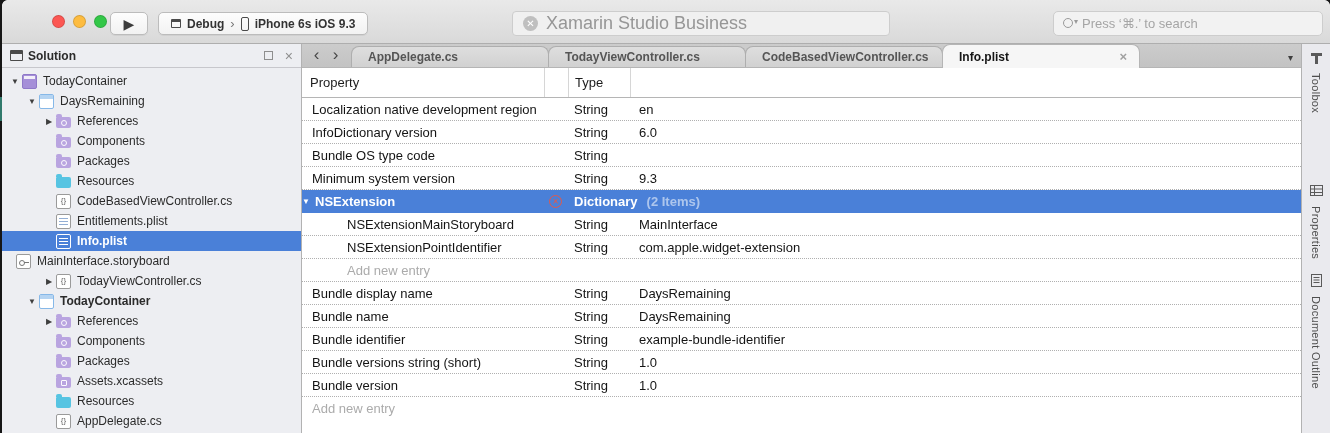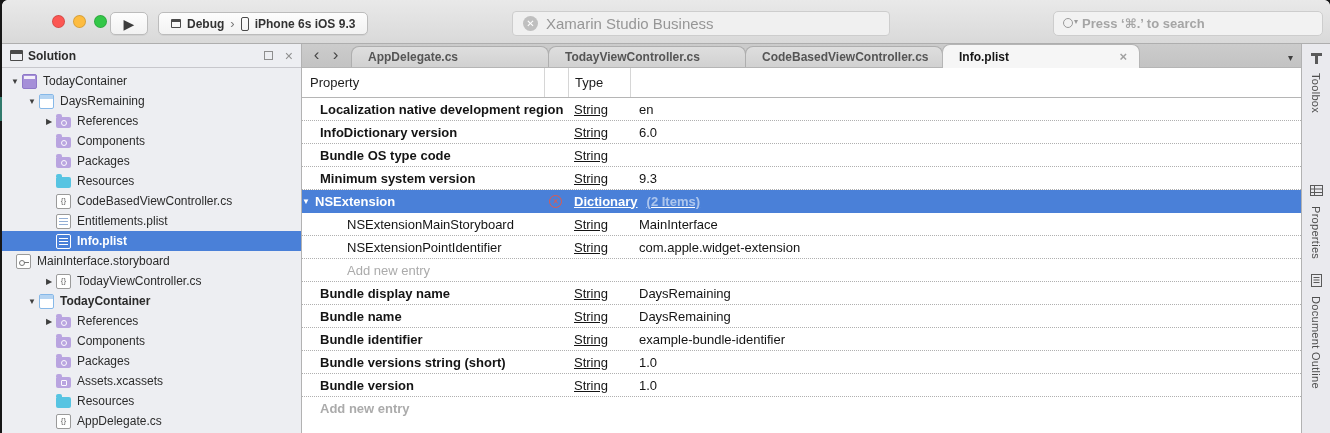--- a/index.html
+++ b/index.html
@@ -14,26 +14,26 @@
   .tbtn { position:absolute; top:12px; height:23px; background:linear-gradient(#fdfdfd,#f2f2f2); border:1px solid #bcbcbc; border-radius:5px; display:flex; align-items:center; box-shadow:0 1px 0 rgba(0,0,0,.05); }
   .run { left:108px; width:38px; justify-content:center; }
   .run::before { content:'▶'; font-size:14px; color:#3c3c3c; }
   .devsel { left:156px; padding:0 12px; gap:6px; font-size:12px; font-weight:bold; color:#333; white-space:nowrap; }
   .brk-icon { width:10px; height:9px; border:1.5px solid #4a4a4a; border-top-width:3px; border-radius:1px; }
   .sep-chev { color:#777; font-weight:normal; font-size:13px; }
   .phone-icon { width:8px; height:14px; border:1.3px solid #4a4a4a; border-radius:2px; }
   .statuspill { position:absolute; left:510px; top:11px; width:378px; height:25px; background:#f0f0f0; border:1px solid #cdcdcd; border-radius:4px; display:flex; align-items:center; padding:0 10px; gap:8px; }
   .xam-icon { width:15px; height:15px; border-radius:50%; background:#bfbfbf; color:#fff; font-size:10px; font-weight:bold; display:flex; align-items:center; justify-content:center; }
   .xam-icon::before { content:'✕'; }
-  .statustext { font-size:15px; color:#969696; }
+  .statustext { font-size:18px; color:#969696; }
   .searchbox { position:absolute; left:1051px; top:11px; width:270px; height:25px; background:#f2f2f2; border:1px solid #cdcdcd; border-radius:5px; display:flex; align-items:center; padding:0 8px; gap:5px; }
   .mag { position:relative; width:15px; height:15px; flex:none; }
   .mag::before { content:''; position:absolute; left:1px; top:2px; width:8px; height:8px; border:1.5px solid #9a9a9a; border-radius:50%; }
   .mag::after { content:'▾'; position:absolute; right:-1px; top:1px; font-size:8px; color:#9a9a9a; }
-  .searchbox input { border:none; background:transparent; outline:none; width:100%; font-size:13px; color:#444; font-family:inherit;font-weight:bold; }
+  .searchbox input { border:none; background:transparent; outline:none; width:100%; font-size:13px; color:#444; font-family:inherit; }
   .searchbox input::placeholder { color:#a5a5a5; }
 
   
   .content { flex:1; display:flex; min-height:0; }
 
   
   .sidebar { width:300px; flex:none; background:#edeef2; border-right:1px solid #b2b2b2; display:flex; flex-direction:column; }
   .pad-header { height:24px; flex:none; display:flex; align-items:center; padding:0 8px; border-bottom:1px solid #c7c7cc; }
   .sol-icon { width:13px; height:11px; border:1.5px solid #4a4a4a; border-top-width:4px; border-radius:1px; margin-right:5px; }
   .pad-title { font-size:12px; font-weight:bold; color:#2b2b2b; flex:1; }
@@ -89,33 +89,33 @@
   .phead > div { display:flex; align-items:center; }
   .c-prop  { width:242px; flex:none; padding-left:8px; }
   .c-gut   { width:25px;  flex:none; }
   .phead .c-gut { border-left:1px solid #d6d6d6; border-right:1px solid #d6d6d6; }
   .c-type  { width:62px;  flex:none; padding-left:5px; }
   .phead .c-type { border-right:1px solid #d6d6d6; padding-left:6px; }
   .c-val   { flex:1; padding-left:8px; min-width:0; }
   .prow { height:23px; flex:none; display:flex; align-items:center; border-bottom:1px dotted #b0b0b0; color:#141414; white-space:nowrap; }
   .prow:last-child { border-bottom:none; }
   .prow .c-prop { display:flex; align-items:center; }
-  .prow .c-prop.lv0 { padding-left:18px;font-weight:bold; }
+  .prow .c-prop.lv0 { padding-left:10px; }
   .prow .c-prop.lv1 { padding-left:45px; }
   .prow .c-prop.witharrow { padding-left:0; }
   .parrow { width:13px; font-size:8px; color:#3e3e3e; flex:none; }
   .parrow::before { content:'▼'; }
   .prow.sel { background:#4a80d8; color:#fff; border-bottom-color:transparent; font-weight:bold; }
   .prow.sel .parrow { color:#fff; }
   .prow.sel .c-type { overflow:visible; z-index:1; }
   .items-badge { margin-left:9px; font-weight:bold; color:rgba(255,255,255,.55); }
   .err-icon { width:13px; height:13px; border:1.3px solid #e2594a; border-radius:50%; color:#e2594a; font-size:8px; display:flex; align-items:center; justify-content:center; margin-left:5px; }
   .err-icon::before { content:'✕'; }
   .prow.placeholder { color:#ababab; }
-  .typecell-flow { display:flex; align-items:flex-end;text-decoration:underline; }
+  .typecell-flow { display:flex; align-items:flex-end; }
 
   
   .rightbar { width:29px; flex:none; background:#eaeaee; border-left:1px solid #b2b2b2; display:flex; flex-direction:column; align-items:center; padding-top:4px; }
   .pad-tab { display:flex; flex-direction:column; align-items:center; }
   .pad-tab svg { margin-bottom:4px; }
   .pad-tab .plbl { writing-mode:vertical-lr; font-size:11px; color:#4e4e4e; letter-spacing:.3px; }
 </style>
 </head>
 <body>
 

